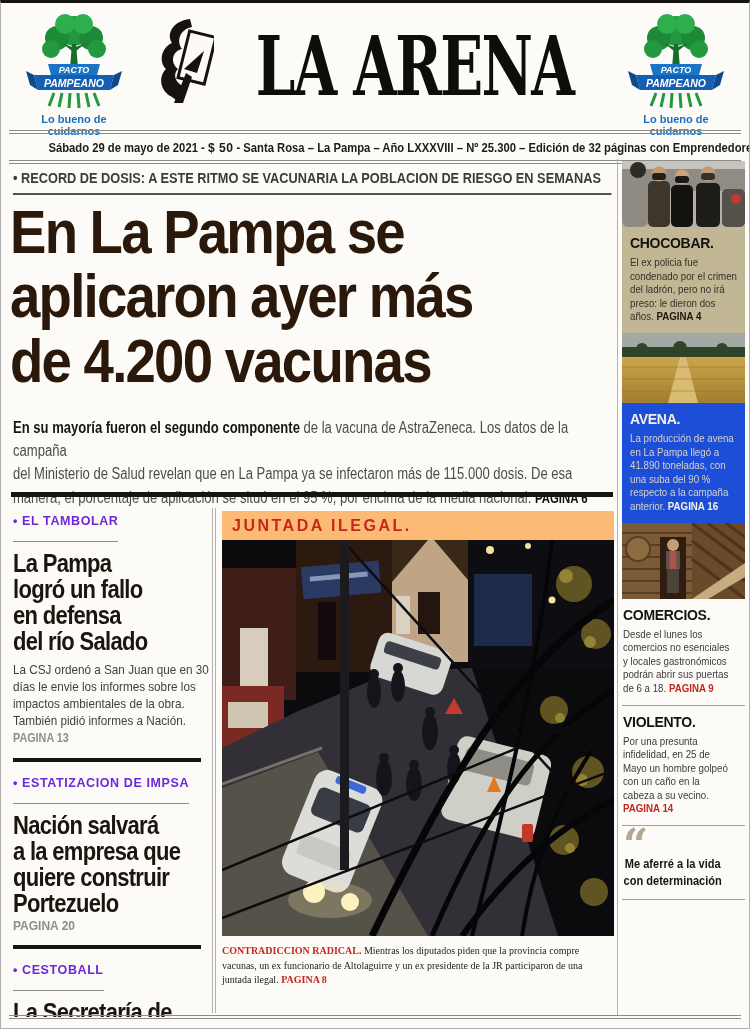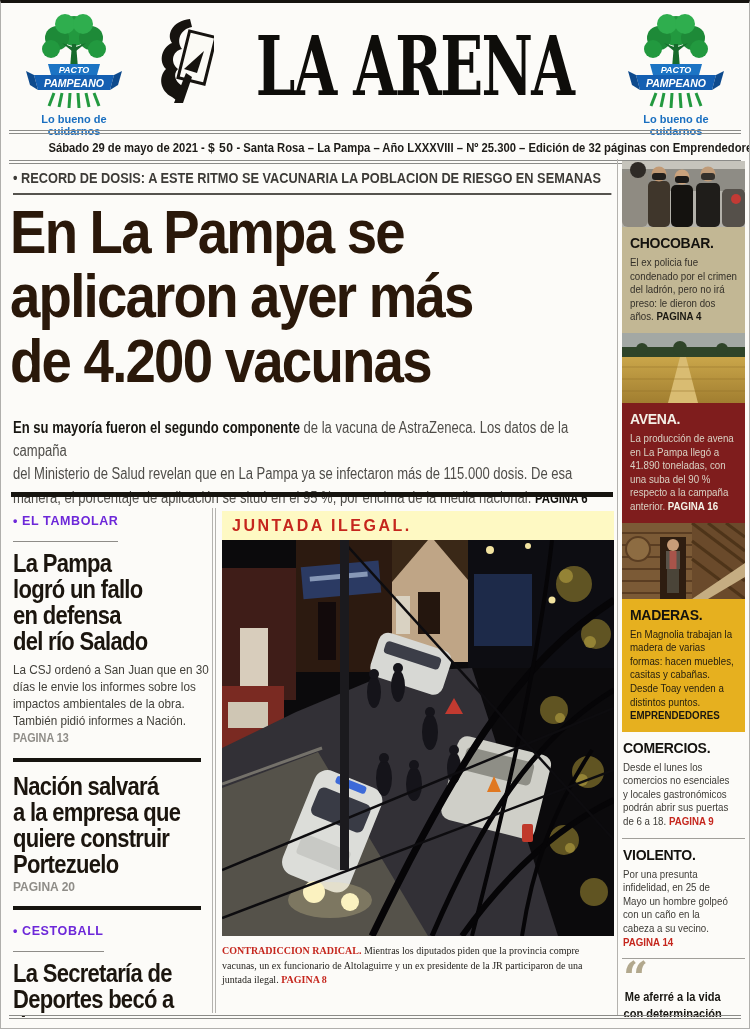--- a/index.html
+++ b/index.html
@@ -52,37 +52,37 @@
   .ref-line { margin-top:3px; }
   .rule-thick { width:188px; height:4px; background:#16140f; margin:12px 0 11px; }
 
   
   .divider-center { position:absolute; left:211px; top:505px; height:505px; width:4px;
                     border-left:1px solid #b4b2ae; border-right:1px solid #b4b2ae; }
   .divider-right { position:absolute; left:616px; top:156px; height:856px; width:1px; background:#b4b2ae; }
 
   
   .center-col { position:absolute; left:221px; top:508px; width:392px; }
-  .photo-band { background:#fef9c3; padding:6px 10px 5px; }
+  .photo-band { background:#fdba74; padding:6px 10px 5px; }
   .photo-label { color:#c5261d; font-weight:bold; font-size:16px; letter-spacing:2.5px; }
   .photo-main svg, .rail svg { display:block; }
   .caption { margin-top:8px; font-family:"Liberation Serif",serif; font-size:10px;
              line-height:1.46; color:#1f1d19; }
   .cap-lead, .cap-ref { color:#c5261d; font-weight:bold; }
 
   
   .rail { position:absolute; left:621px; top:158px; width:123px; height:856px; overflow:hidden; }
   .rail-box { padding:8px 8px 9px; }
   .rail-h { font-size:14px; font-weight:bold; letter-spacing:-0.3px; color:#14120e; margin-bottom:5px; }
   .rail-body { width:119px; transform:scaleX(0.9); transform-origin:left top;
                font-size:10.8px; line-height:1.26; color:#3d3b36; }
   .box-chocobar { background:#c2b794; }
   .box-chocobar .rail-body { color:#332f28; }
   .ref-dark { font-weight:bold; color:#191711; }
-  .box-avena { background:#7f1d1d; }
+  .box-avena { background:#1d4ed8; }
   .box-avena .rail-h { color:#f4efe6; }
   .box-avena .rail-body { color:#d9d2c4; }
   .ref-light { font-weight:bold; color:#f6f2e8; }
   .box-maderas { background:#e6b01f; }
   .box-maderas .rail-body { color:#27200f; }
   .box-plain { padding:8px 1px 9px; border-bottom:1px solid #a19f9a; }
   .ref-red { font-weight:bold; color:#c5261d; }
   .box-quote { padding:6px 1px 9px; border-bottom:1px solid #a19f9a; }
   .q-mark { font-family:"DejaVu Serif",serif; font-size:44px; font-weight:bold; color:#b2a88d; line-height:0.62; }
   .q-open { height:24px; text-align:left; }
@@ -193,20 +193,21 @@
     <div>
       <span class="kicker">• EL TAMBOLAR</span>
       <h2 class="h-left">La Pampa
 logró un fallo
 en defensa
 del río Salado</h2>
       <p class="body-left"><span>La CSJ ordenó a San Juan que en 30 días le envie los informes sobre los impactos ambientales de la obra. También pidió informes a Nación. </span><span class="ref-gray">PAGINA 13</span></p>
     </div>
     <div class="rule-thick"></div>
     <div>
+      <span class="kicker">• ESTATIZACION DE IMPSA</span>
       <h2 class="h-left">Nación salvará
 a la empresa que
 quiere construir
 Portezuelo</h2>
       <div class="ref-gray ref-line">PAGINA 20</div>
     </div>
     <div class="rule-thick"></div>
     <div>
       <span class="kicker">• CESTOBALL</span>
       <h2 class="h-left">La Secretaría de
@@ -387,24 +388,20 @@
       </g>
       <circle cx="16" cy="26" r="12" fill="#8d6c42" stroke="#5a3d22" stroke-width="2"></circle>
       <rect x="38" y="14" width="26" height="62" fill="#2e1d10"></rect>
       <circle cx="51" cy="22" r="6" fill="#c79c78"></circle>
       <rect x="44" y="28" width="14" height="18" rx="3" fill="#a8544a"></rect>
       <rect x="44" y="28" width="3.5" height="18" fill="#595349"></rect>
       <rect x="54.5" y="28" width="3.5" height="18" fill="#595349"></rect>
       <rect x="45" y="46" width="12" height="24" fill="#4a4438"></rect>
       <polygon points="70,76 123,40 123,54 86,76" fill="#c5ad82"></polygon>
     </svg>
-    <div class="rail-box box-maderas">
-      <div class="rail-h">MADERAS.</div>
-      <div class="rail-body"><span>En Magnolia trabajan la madera de varias formas: hacen muebles, casitas y cabañas. Desde Toay venden a distintos puntos. </span><span class="ref-dark">EMPRENDEDORES</span></div>
-    </div>
 
     <div class="box-plain">
       <div class="rail-h">COMERCIOS.</div>
       <div class="rail-body"><span>Desde el lunes los comercios no esenciales y locales gastronómicos podrán abrir sus puertas de 6 a 18. </span><span class="ref-red">PAGINA 9</span></div>
     </div>
 
     <div class="box-plain">
       <div class="rail-h">VIOLENTO.</div>
       <div class="rail-body"><span>Por una presunta infidelidad, en 25 de Mayo un hombre golpeó con un caño en la cabeza a su vecino. </span><span class="ref-red">PAGINA 14</span></div>
     </div>

